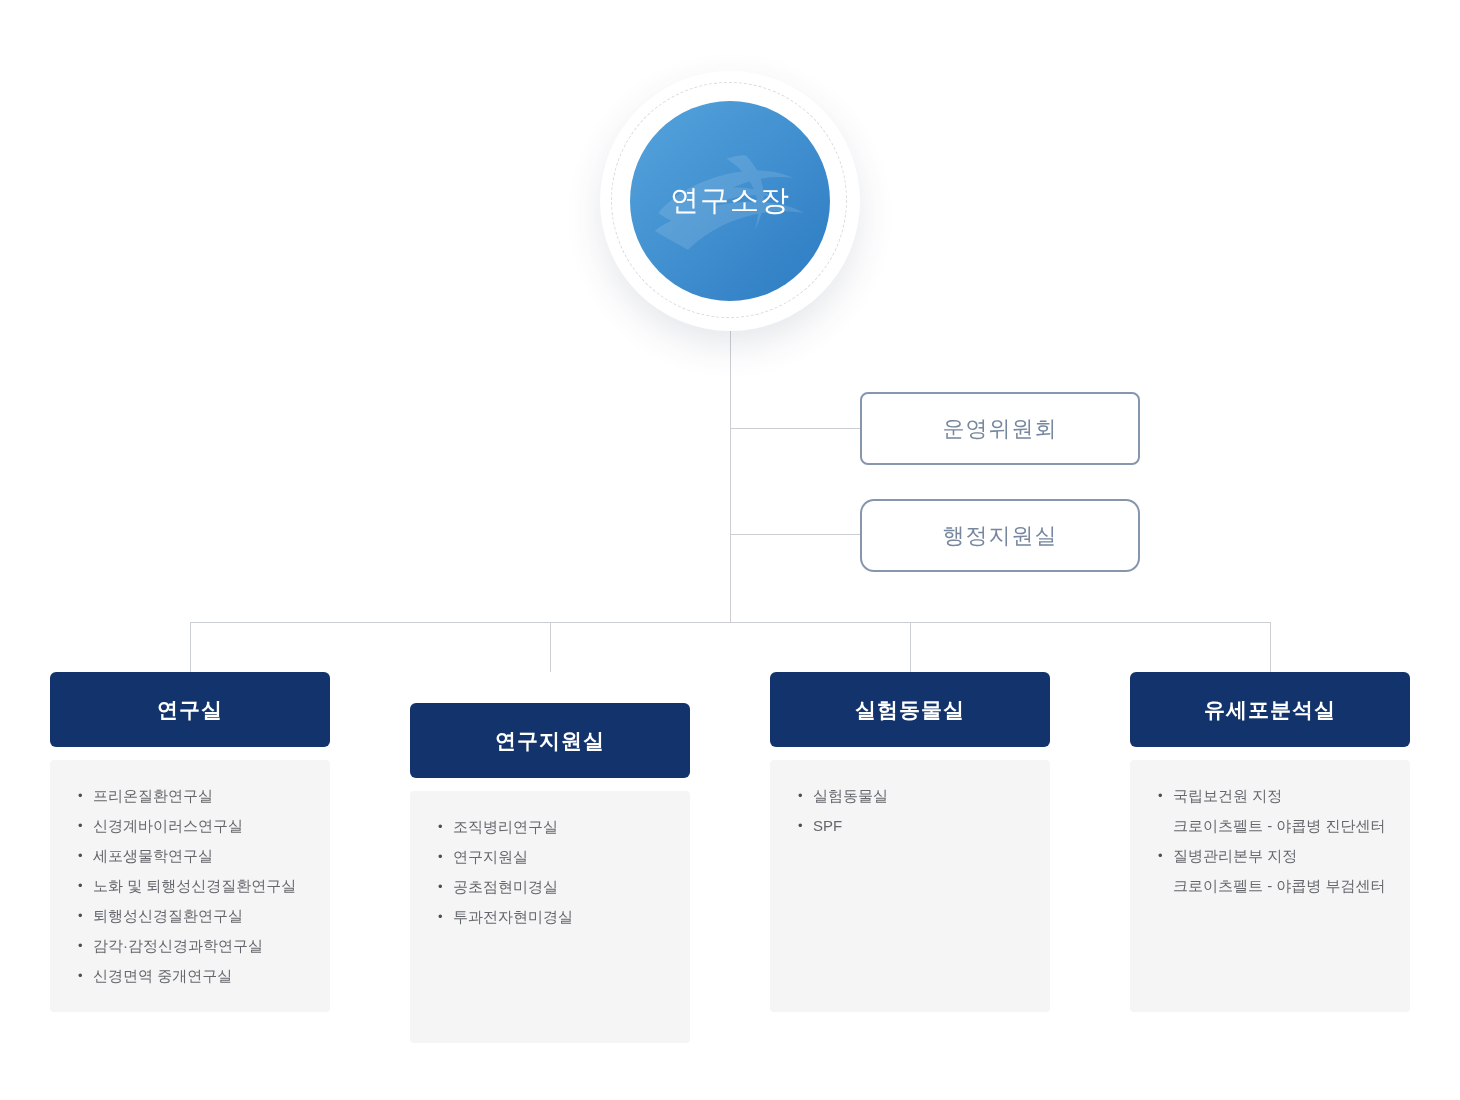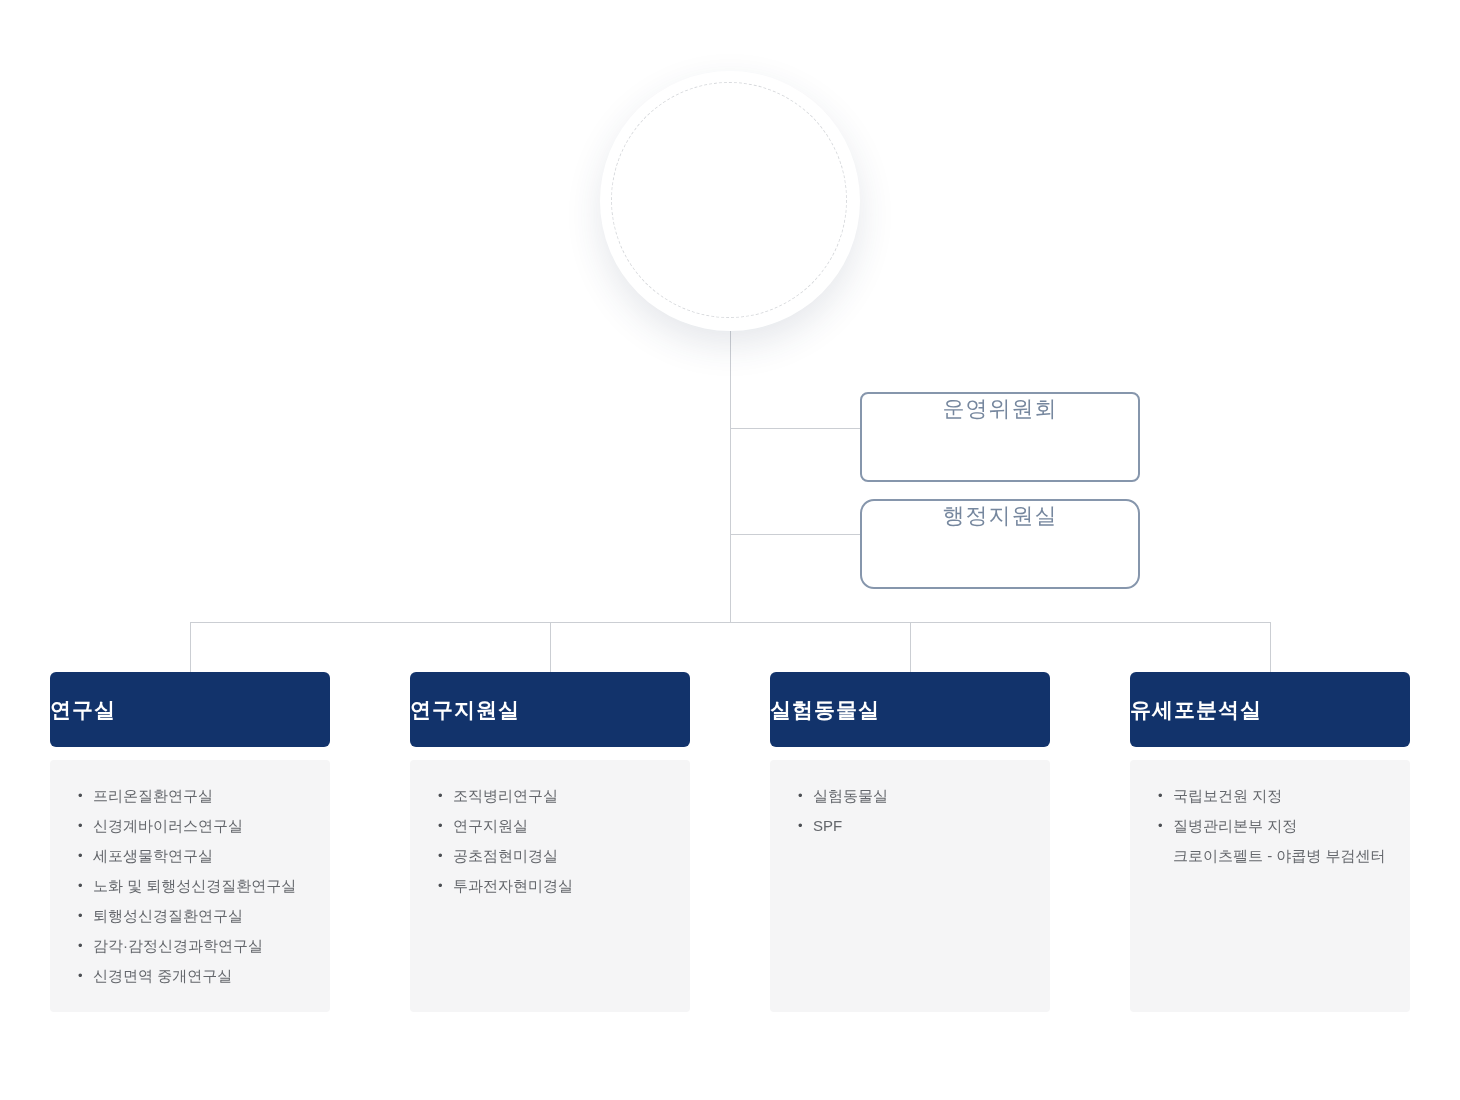--- a/index.html
+++ b/index.html
@@ -65,57 +65,59 @@
     font-size: 29px;
     font-weight: 500;
     letter-spacing: 1px;
     z-index: 2;
   }
 
   
   .staff-box {
     position: absolute;
     left: 860px;
-    width: 280px; height: 90px;
+    width: 280px; height: 73px;
     box-sizing: border-box;
     background: #ffffff;
     border: 2px solid var(--box-border, #8696ac);
     border-radius: 8px;
     display: flex;
+    align-items: center;
     justify-content: center;
     z-index: 2;
   }
   .staff-box.first  { top: 392px; }
   .staff-box.second { top: 499px; border-radius: 14px; }
   .staff-label {
     color: var(--box-text, #76879e);
     font-size: 22px;
     font-weight: 400;
     letter-spacing: 1px;
   }
 
   
   .column {
     position: absolute;
     top: 672px;
     width: 280px;
     z-index: 2;
   }
   .column.c0 { left: 50px; }
-  .column.c1 { left: 410px; }
+  .column.c1 { left: 410px; margin-top: 31px; }
   .column.c2 { left: 770px; }
   .column.c3 { left: 1130px; }
 
   .dept-header {
     width: 280px; height: 75px;
     box-sizing: border-box;
     background: var(--accent-navy, #12336b);
     border-radius: 6px;
     display: flex;
     align-items: center;
+    justify-content: center;
   }
   .dept-title {
     color: #ffffff;
     font-size: 21px;
     font-weight: 700;
     letter-spacing: 1px;
   }
 
   .dept-panel {
     margin-top: 13px;
@@ -155,20 +157,31 @@
   <div class="line" style="left:730px; top:428px; width:130px; height:1px;"></div>
   <div class="line" style="left:730px; top:534px; width:130px; height:1px;"></div>
   <div class="line" style="left:190px; top:622px; width:1081px; height:1px;"></div>
   <div class="line" style="left:190px; top:622px; width:1px; height:50px;"></div>
   <div class="line" style="left:550px; top:622px; width:1px; height:50px;"></div>
   <div class="line" style="left:910px; top:622px; width:1px; height:50px;"></div>
   <div class="line" style="left:1270px; top:622px; width:1px; height:50px;"></div>
 
   <div class="root-outer">
     <div class="root-ring"></div>
+    <div class="root-circle">
+      <svg class="watermark" width="175" height="125" viewBox="0 0 200 140">
+        <g fill="#ffffff">
+          <path d="M18,78 C55,34 135,18 172,38 C128,32 78,52 52,96 C40,90 26,84 18,78 Z"></path>
+          <path d="M14,98 C66,62 150,56 184,78 C140,70 86,86 52,120 C38,112 22,104 14,98 Z"></path>
+          <path d="M96,16 C124,34 140,62 128,98 C146,66 140,34 118,12 C110,12 102,14 96,16 Z"></path>
+          <path d="M60,60 C92,44 128,46 150,60 C124,54 92,60 72,76 C66,70 62,64 60,60 Z"></path>
+        </g>
+      </svg>
+      <span class="root-label">연구소장</span>
+    </div>
   </div>
 
   <div class="staff-box first">
     <span class="staff-label">운영위원회</span>
   </div>
   <div class="staff-box second">
     <span class="staff-label">행정지원실</span>
   </div>
 
   <div class="column c0">
@@ -283,20 +296,23 @@
     <div class="dept-header">
       <span class="dept-title">유세포분석실</span>
     </div>
     <div class="dept-panel">
       <ul class="dept-list">
           <li>
             <div class="row">
               <span class="dot">•</span>
               <span>국립보건원 지정</span>
             </div>
+            <div class="row cont">
+              <span>크로이츠펠트 - 야콥병 진단센터</span>
+            </div>
           </li>
           <li>
             <div class="row">
               <span class="dot">•</span>
               <span>질병관리본부 지정</span>
             </div>
             <div class="row cont">
               <span>크로이츠펠트 - 야콥병 부검센터</span>
             </div>
           </li>

